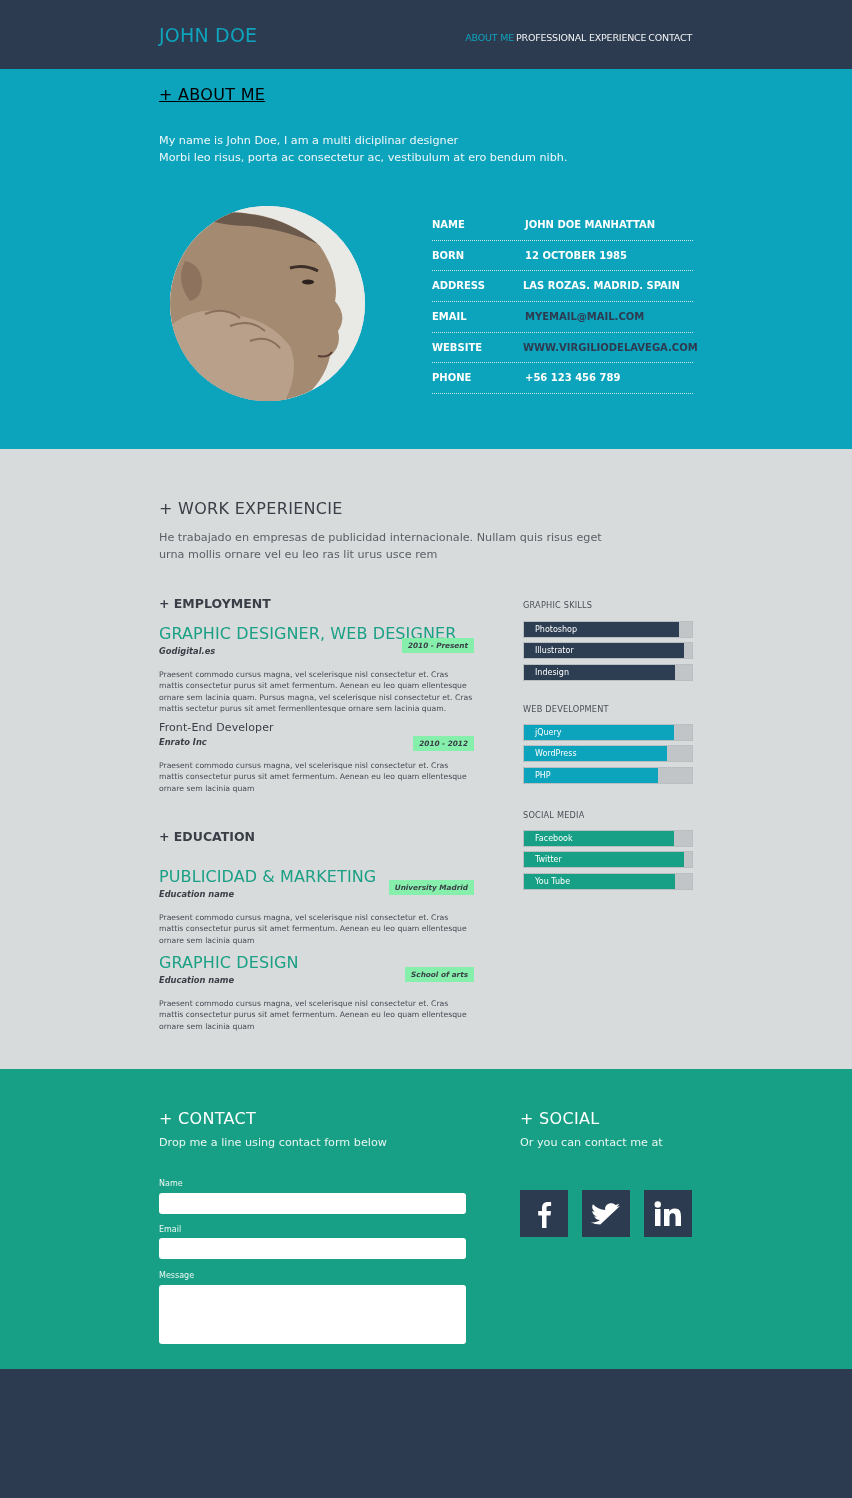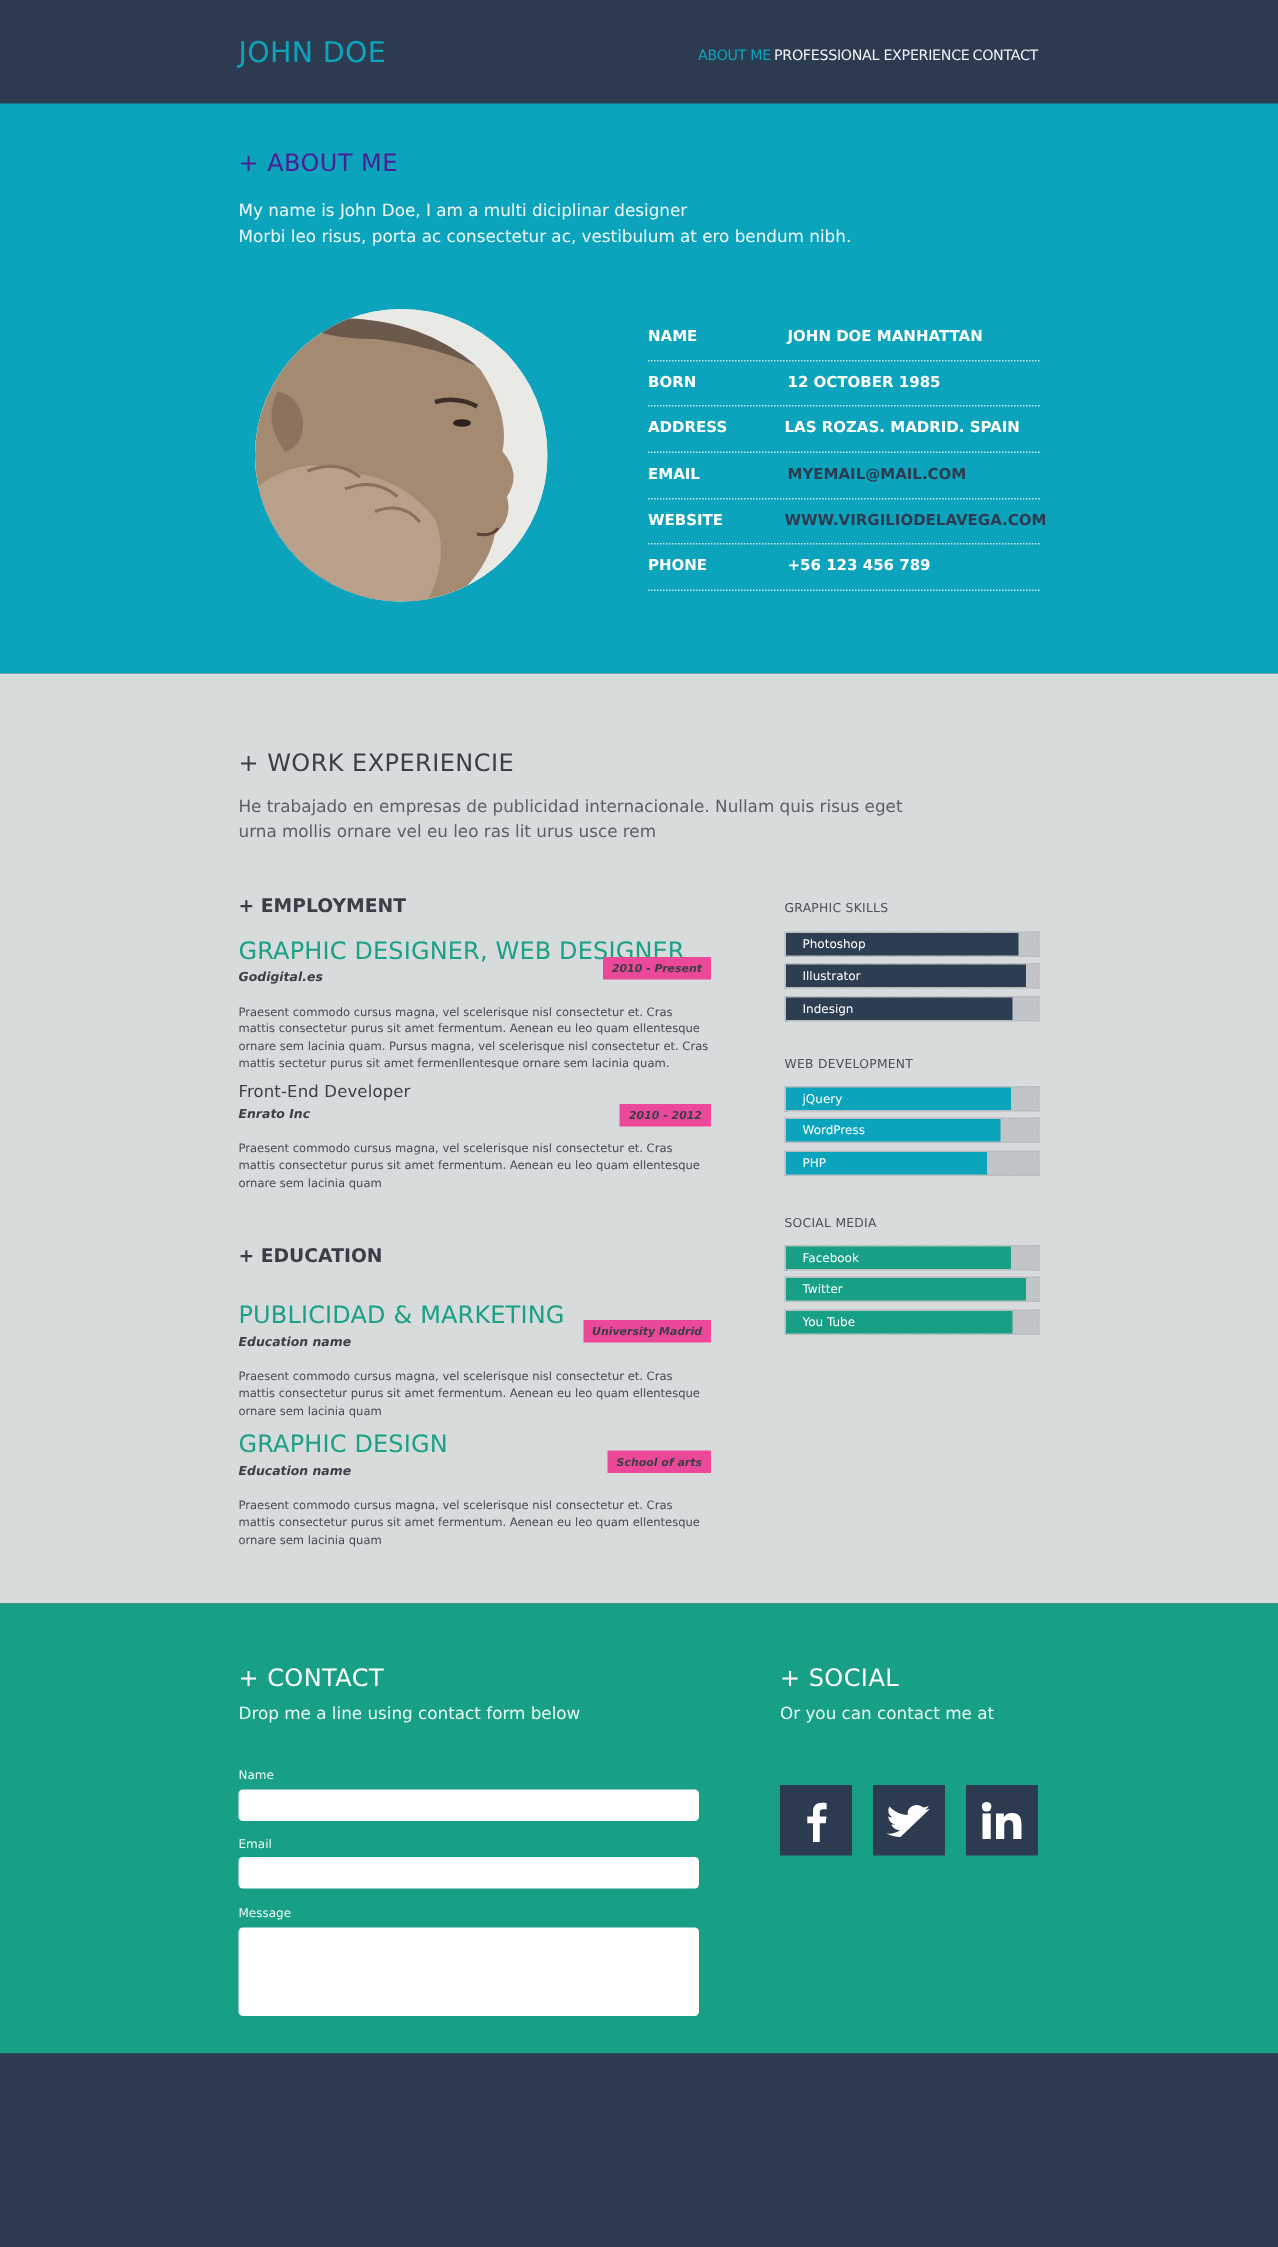--- a/index.html
+++ b/index.html
@@ -10,40 +10,40 @@
   
   .header { height: 69px; background: #2d3b50; position: relative; }
   .brand { position: absolute; left: 159px; top: 24px; font-size: 19px; color: #0ea4bd; letter-spacing: 0.2px; font-weight: normal; }
   .nav { position: absolute; right: 160px; top: 32px; display: flex; gap: 2px; font-size: 9.5px; }
   .nav a { color: #f1f3f5; text-decoration: none; letter-spacing: -0.2px; }
   .nav a.active { color: #0ea4bd; }
 
   
   .about { height: 380px; background: #0ca3bc; position: relative; color: #fff; }
   .sec-title { position: absolute; font-size: 16px; font-weight: normal; letter-spacing: 0.3px; }
-  .about .sec-title { left: 159px; top: 30px; color: #4c1d95; }
+  .about .sec-title { left: 159px; top: 16px; color: #000000; text-decoration: underline; }
   .about .intro { position: absolute; left: 159px; top: 63px; font-size: 11.2px; line-height: 17px; color: #eef8fb; }
   .avatar { position: absolute; left: 170px; top: 137px; width: 195px; height: 195px; border-radius: 50%; overflow: hidden; background: #e8e8e6; }
   .info { position: absolute; left: 432px; top: 141px; width: 261px; }
   .info-row { height: 30.7px; border-bottom: 1px dotted rgba(255,255,255,0.75); position: relative; font-size: 10px; font-weight: bold; }
   .info-row .k { position: absolute; left: 0; top: 9px; color: #fff; }
   .info-row .v { position: absolute; left: 93px; top: 9px; color: #fff; }
   .info-row .v.dark { color: #2d3b50; }
   .info-row .v.shift { left: 91px; }
 
   
   .work { height: 620px; background: #d8dbdc; position: relative; color: #3a3f47; }
   .work .sec-title { left: 159px; top: 50px; color: #3a3f47; }
   .work .lead { position: absolute; left: 159px; top: 80px; width: 470px; font-size: 11.2px; line-height: 17px; color: #5a5f66; }
   .sub-title { position: absolute; left: 159px; font-size: 12.5px; color: #3a3f47; }
   .job { position: absolute; left: 159px; width: 315px; }
   .job-title { font-size: 16px; color: #1aa085; letter-spacing: 0.1px; }
   .job-title.plain { color: #3a3f47; font-size: 11px; }
   .job-org { font-size: 8.3px; font-style: italic; font-weight: bold; color: #3a3f47; margin-top: 3px; }
-  .date-badge { position: absolute; right: 0; background: #ec4899; font-size: 7.3px; font-style: italic; font-weight: bold; color: #3a3f47; padding: 3px 6px; height: 15px; line-height: 9px; }
+  .date-badge { position: absolute; right: 0; background: #86efac; font-size: 7.3px; font-style: italic; font-weight: bold; color: #3a3f47; padding: 3px 6px; height: 15px; line-height: 9px; }
   .job-desc { margin-top: 13px; font-size: 7.7px; line-height: 11.3px; color: #444a52; }
 
   .skills { position: absolute; left: 523px; width: 170px; }
   .skill-group-title { font-size: 8.2px; color: #4a5058; letter-spacing: 0.2px; }
   .bar { position: relative; height: 17px; background: #c1c5c7; margin-top: 4.5px; border: 1px dotted #b4b8ba; }
   .bar .fill { position: absolute; left: 0; top: 0; bottom: 0; }
   .bar .label { position: absolute; left: 11px; top: 3px; font-size: 8px; color: #fff; }
   .fill.navy { background: #2d3e52; }
   .fill.blue { background: #0ca3bc; }
   .fill.green { background: #17a085; }

